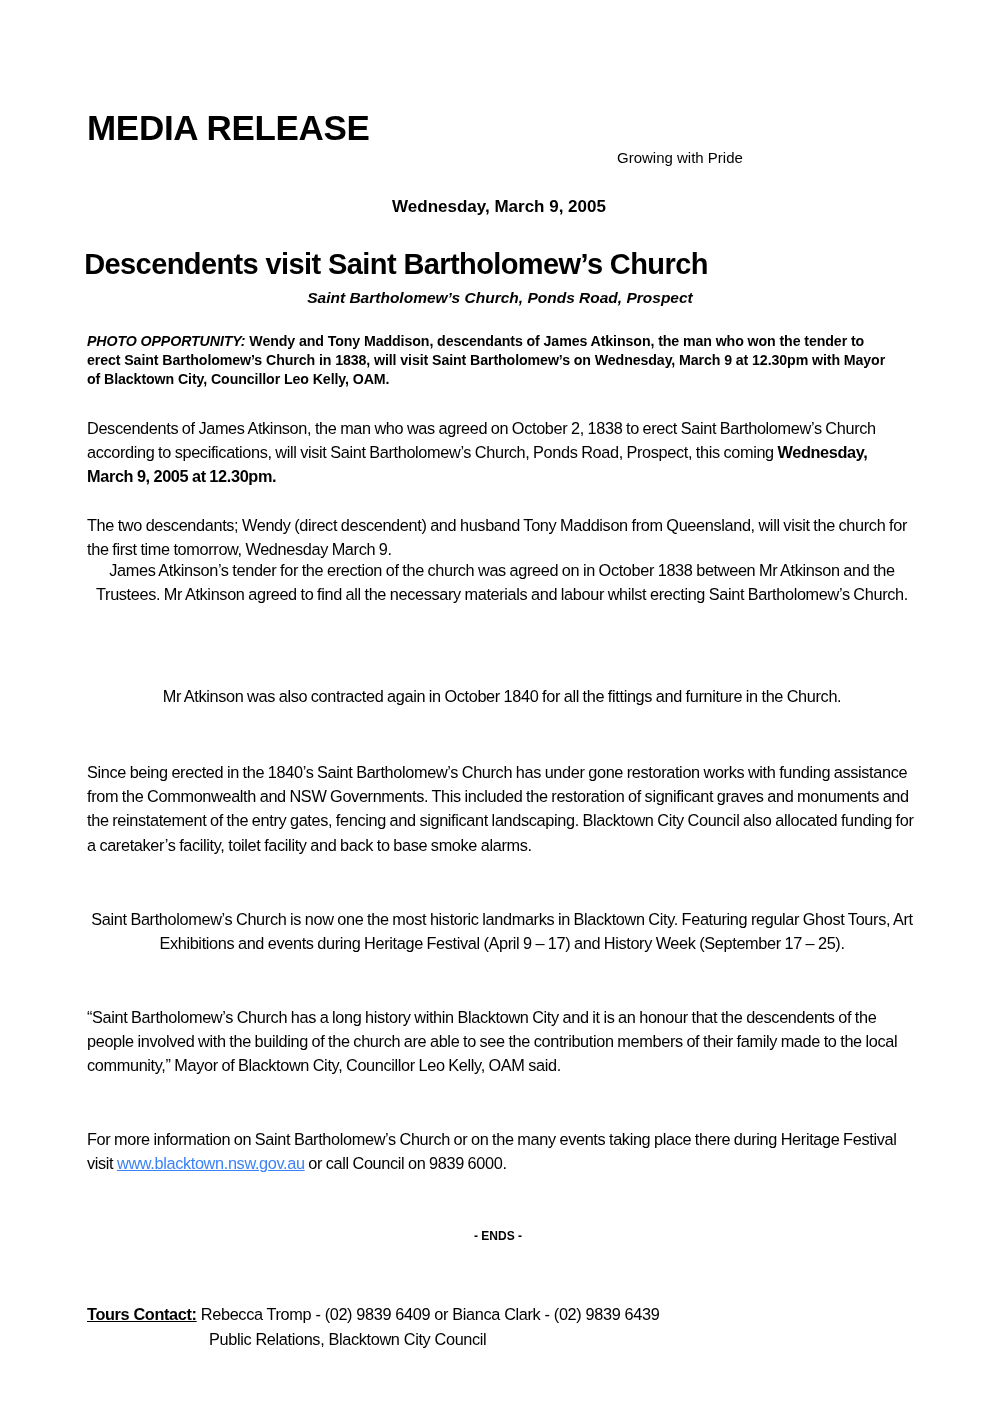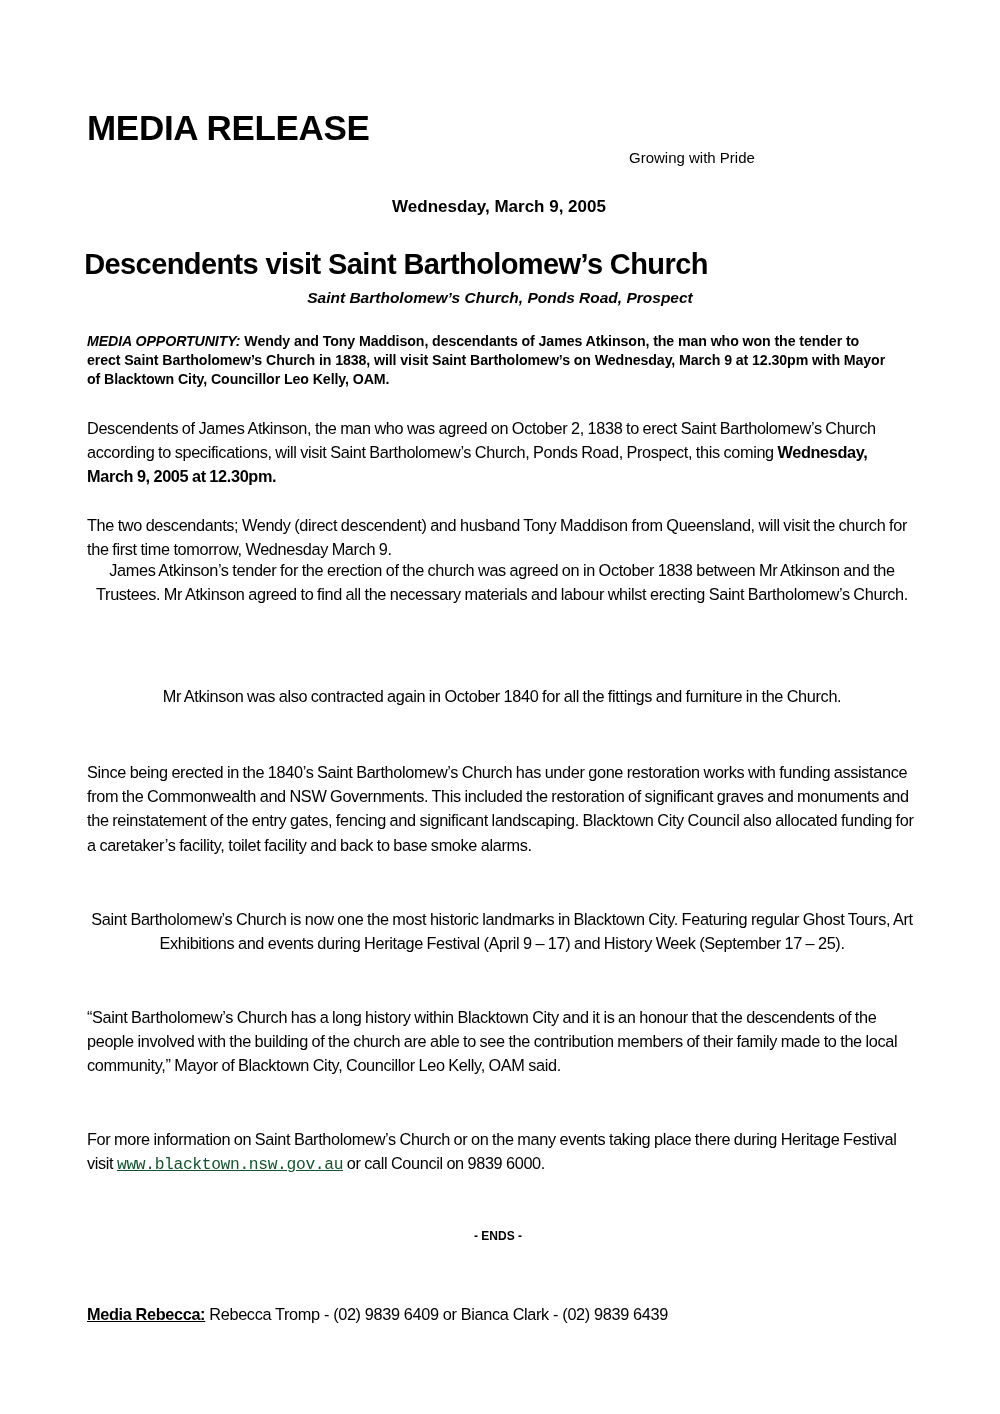--- a/index.html
+++ b/index.html
@@ -1,57 +1,57 @@
 <!DOCTYPE html>
 <html><head>
 <meta charset="utf-8">
 <style>
   html, body { margin: 0; padding: 0; background: #ffffff; }
   body { width: 1000px; height: 1414px; position: relative; overflow: hidden; color: #000; font-family: "Liberation Sans", sans-serif; }
   .abs { position: absolute; }
   .title-main { left: 87px; top: 108px; font-size: 35px; font-weight: bold; letter-spacing: -0.3px; font-family: "Liberation Sans Narrow", "Liberation Sans", sans-serif; }
-  .tagline { left: 617px; top: 149px; font-size: 15px; font-family: "Liberation Sans", sans-serif; margin-left: 12px; }
+  .tagline { left: 617px; top: 149px; font-size: 15px; font-family: "Liberation Sans", sans-serif; }
   .date { left: 0; width: 1000px; text-align: center; top: 197px; font-size: 17px; font-weight: bold; padding-left: 0px; }
   .date span { position: relative; left: -1px; }
   .headline { left: 0; width: 792px; text-align: center; top: 248px; font-size: 29px; font-weight: bold; letter-spacing: -0.6px; }
   .subhead { left: 0; width: 1000px; text-align: center; top: 289px; font-size: 15.5px; font-weight: bold; font-style: italic; }
   .photo-op { left: 87px; top: 332px; width: 800px; font-size: 14.2px; font-weight: bold; line-height: 19px; font-family: "Liberation Sans", sans-serif; letter-spacing: -0.1px; }
   .photo-op .lbl { font-style: italic; }
   .para { left: 87px; width: 830px; font-size: 16.3px; line-height: 24.2px; font-family: "Liberation Sans", sans-serif; letter-spacing: -0.35px; word-spacing: -0.5px; }
   .para b { font-weight: bold; }
-  .link { color: #14532d; text-decoration: underline; font-family: Liberation Mono, monospace; }
+  .link { color: #3b82f6; text-decoration: underline; }
   .ends { left: 0; width: 1000px; text-align: center; top: 1229px; font-size: 12px; font-weight: bold; }
   .ends span { position: relative; left: -2px; }
   .contact { left: 87px; top: 1302px; font-size: 16.3px; line-height: 24.5px; letter-spacing: -0.35px; }
   .contact .lbl { font-weight: bold; text-decoration: underline; }
   .contact .org { padding-left: 122px; display: block; }
 </style>
 </head>
 <body>
 
 <div class="abs title-main">MEDIA RELEASE</div>
 <div class="abs tagline">Growing with Pride</div>
 <div class="abs date"><span>Wednesday, March 9, 2005</span></div>
 
 <div class="abs headline">Descendents visit Saint Bartholomew’s Church</div>
 <div class="abs subhead">Saint Bartholomew’s Church, Ponds Road, Prospect</div>
 
-<div class="abs photo-op"><span class="lbl">MEDIA OPPORTUNITY:</span><span> Wendy and Tony Maddison, descendants of James Atkinson, the man who won the tender to erect Saint Bartholomew’s Church in 1838, will visit Saint Bartholomew’s on Wednesday, March 9 at 12.30pm with Mayor of Blacktown City, Councillor Leo Kelly, OAM.</span></div>
+<div class="abs photo-op"><span class="lbl">PHOTO OPPORTUNITY:</span><span> Wendy and Tony Maddison, descendants of James Atkinson, the man who won the tender to erect Saint Bartholomew’s Church in 1838, will visit Saint Bartholomew’s on Wednesday, March 9 at 12.30pm with Mayor of Blacktown City, Councillor Leo Kelly, OAM.</span></div>
 
 <div class="abs para" style="top:416px;"><span>Descendents of James Atkinson, the man who was agreed on October 2, 1838 to erect Saint Bartholomew’s Church according to specifications, will visit Saint Bartholomew’s Church, Ponds Road, Prospect, this coming </span><b>Wednesday, March 9, 2005 at 12.30pm.</b></div>
 
 <div class="abs para" style="top:513px;">The two descendants; Wendy (direct descendent) and husband Tony Maddison from Queensland, will visit the church for the first time tomorrow, Wednesday March 9.</div>
 
 <div class="abs para" style="top:558px;text-align:center;">James Atkinson’s tender for the erection of the church was agreed on in October 1838 between Mr Atkinson and the Trustees. Mr Atkinson agreed to find all the necessary materials and labour whilst erecting Saint Bartholomew’s Church.</div>
 
 <div class="abs para" style="top:684px;text-align:center;">Mr Atkinson was also contracted again in October 1840 for all the fittings and furniture in the Church.</div>
 
 <div class="abs para" style="top:760px;">Since being erected in the 1840’s Saint Bartholomew’s Church has under gone restoration works with funding assistance from the Commonwealth and NSW Governments. This included the restoration of significant graves and monuments and the reinstatement of the entry gates, fencing and significant landscaping. Blacktown City Council also allocated funding for a caretaker’s facility, toilet facility and back to base smoke alarms.</div>
 
 <div class="abs para" style="top:907px;text-align:center;">Saint Bartholomew’s Church is now one the most historic landmarks in Blacktown City. Featuring regular Ghost Tours, Art Exhibitions and events during Heritage Festival (April 9 – 17) and History Week (September 17 – 25).</div>
 
 <div class="abs para" style="top:1005px;">“Saint Bartholomew’s Church has a long history within Blacktown City and it is an honour that the descendents of the people involved with the building of the church are able to see the contribution members of their family made to the local community,” Mayor of Blacktown City, Councillor Leo Kelly, OAM said.</div>
 
 <div class="abs para" style="top:1127px;"><span>For more information on Saint Bartholomew’s Church or on the many events taking place there during Heritage Festival visit </span><a class="link">www.blacktown.nsw.gov.au</a><span> or call Council on 9839 6000.</span></div>
 
 <div class="abs ends"><span>- ENDS -</span></div>
 
-<div class="abs contact"><span class="lbl">Media Rebecca:</span><span> Rebecca Tromp - (02) 9839 6409 or Bianca Clark - (02) 9839 6439</span></div>
+<div class="abs contact"><span class="lbl">Tours Contact:</span><span> Rebecca Tromp - (02) 9839 6409 or Bianca Clark - (02) 9839 6439</span><span class="org">Public Relations, Blacktown City Council</span></div>
 
 </body></html>

